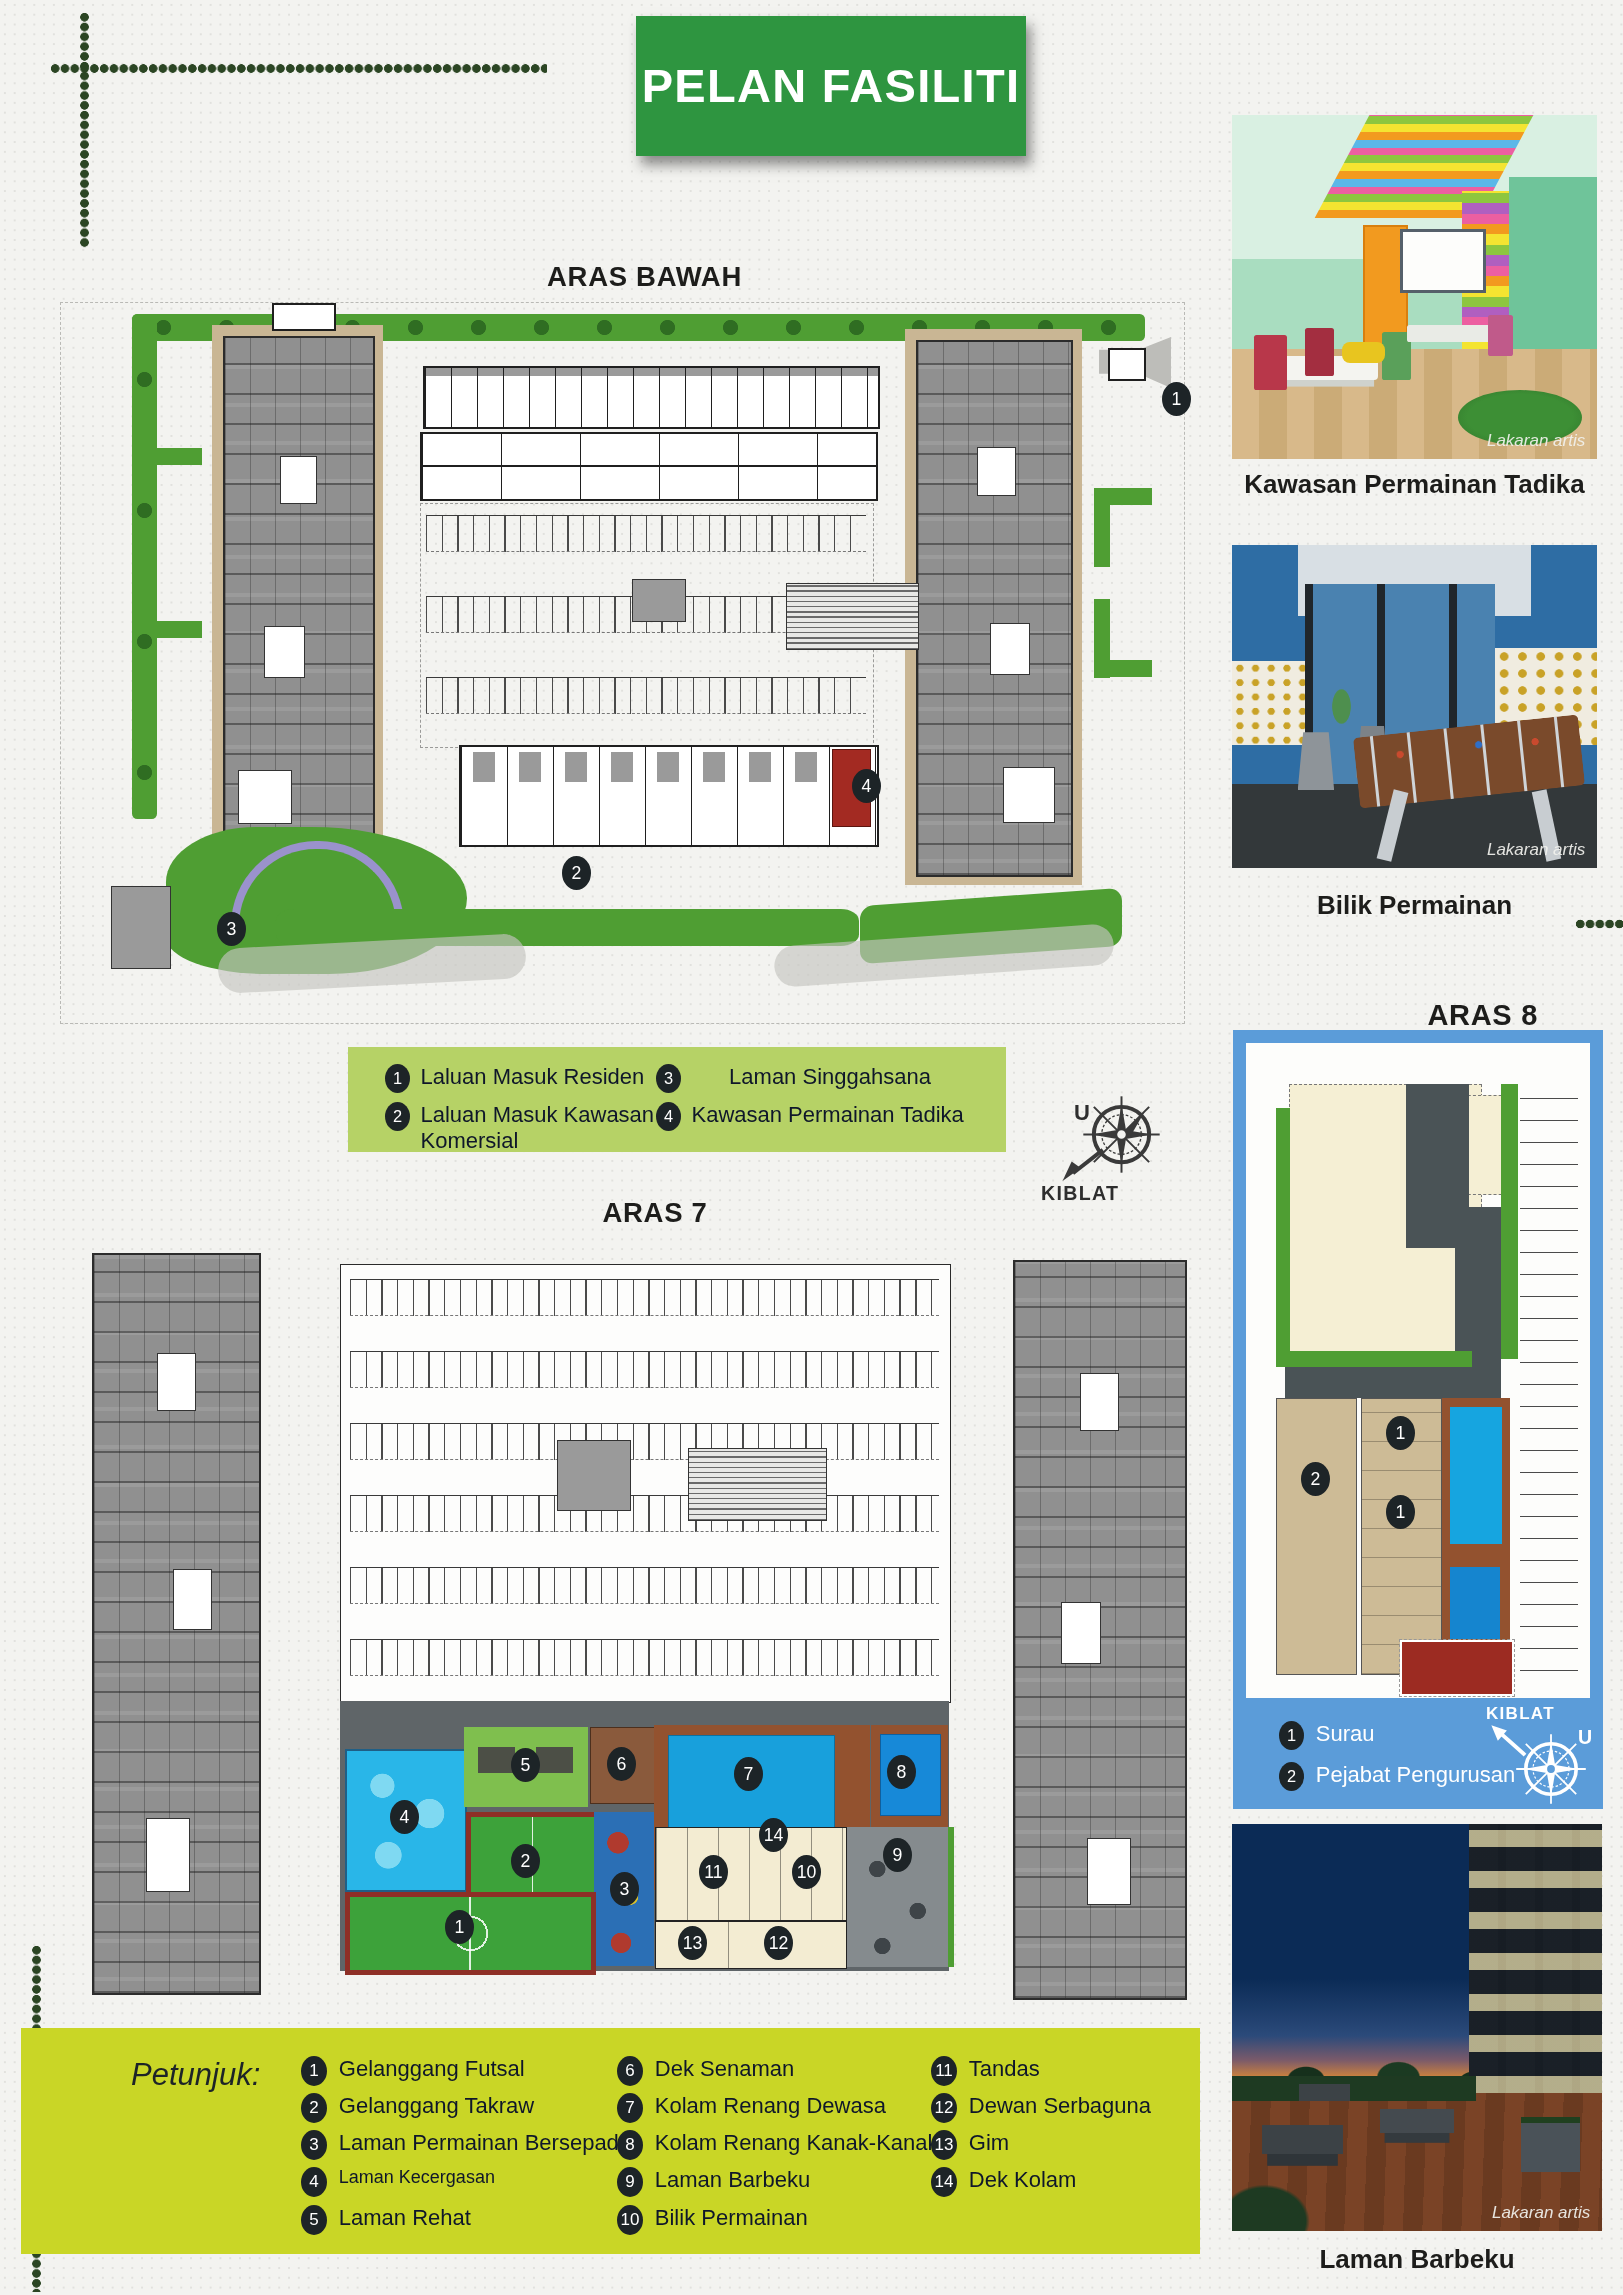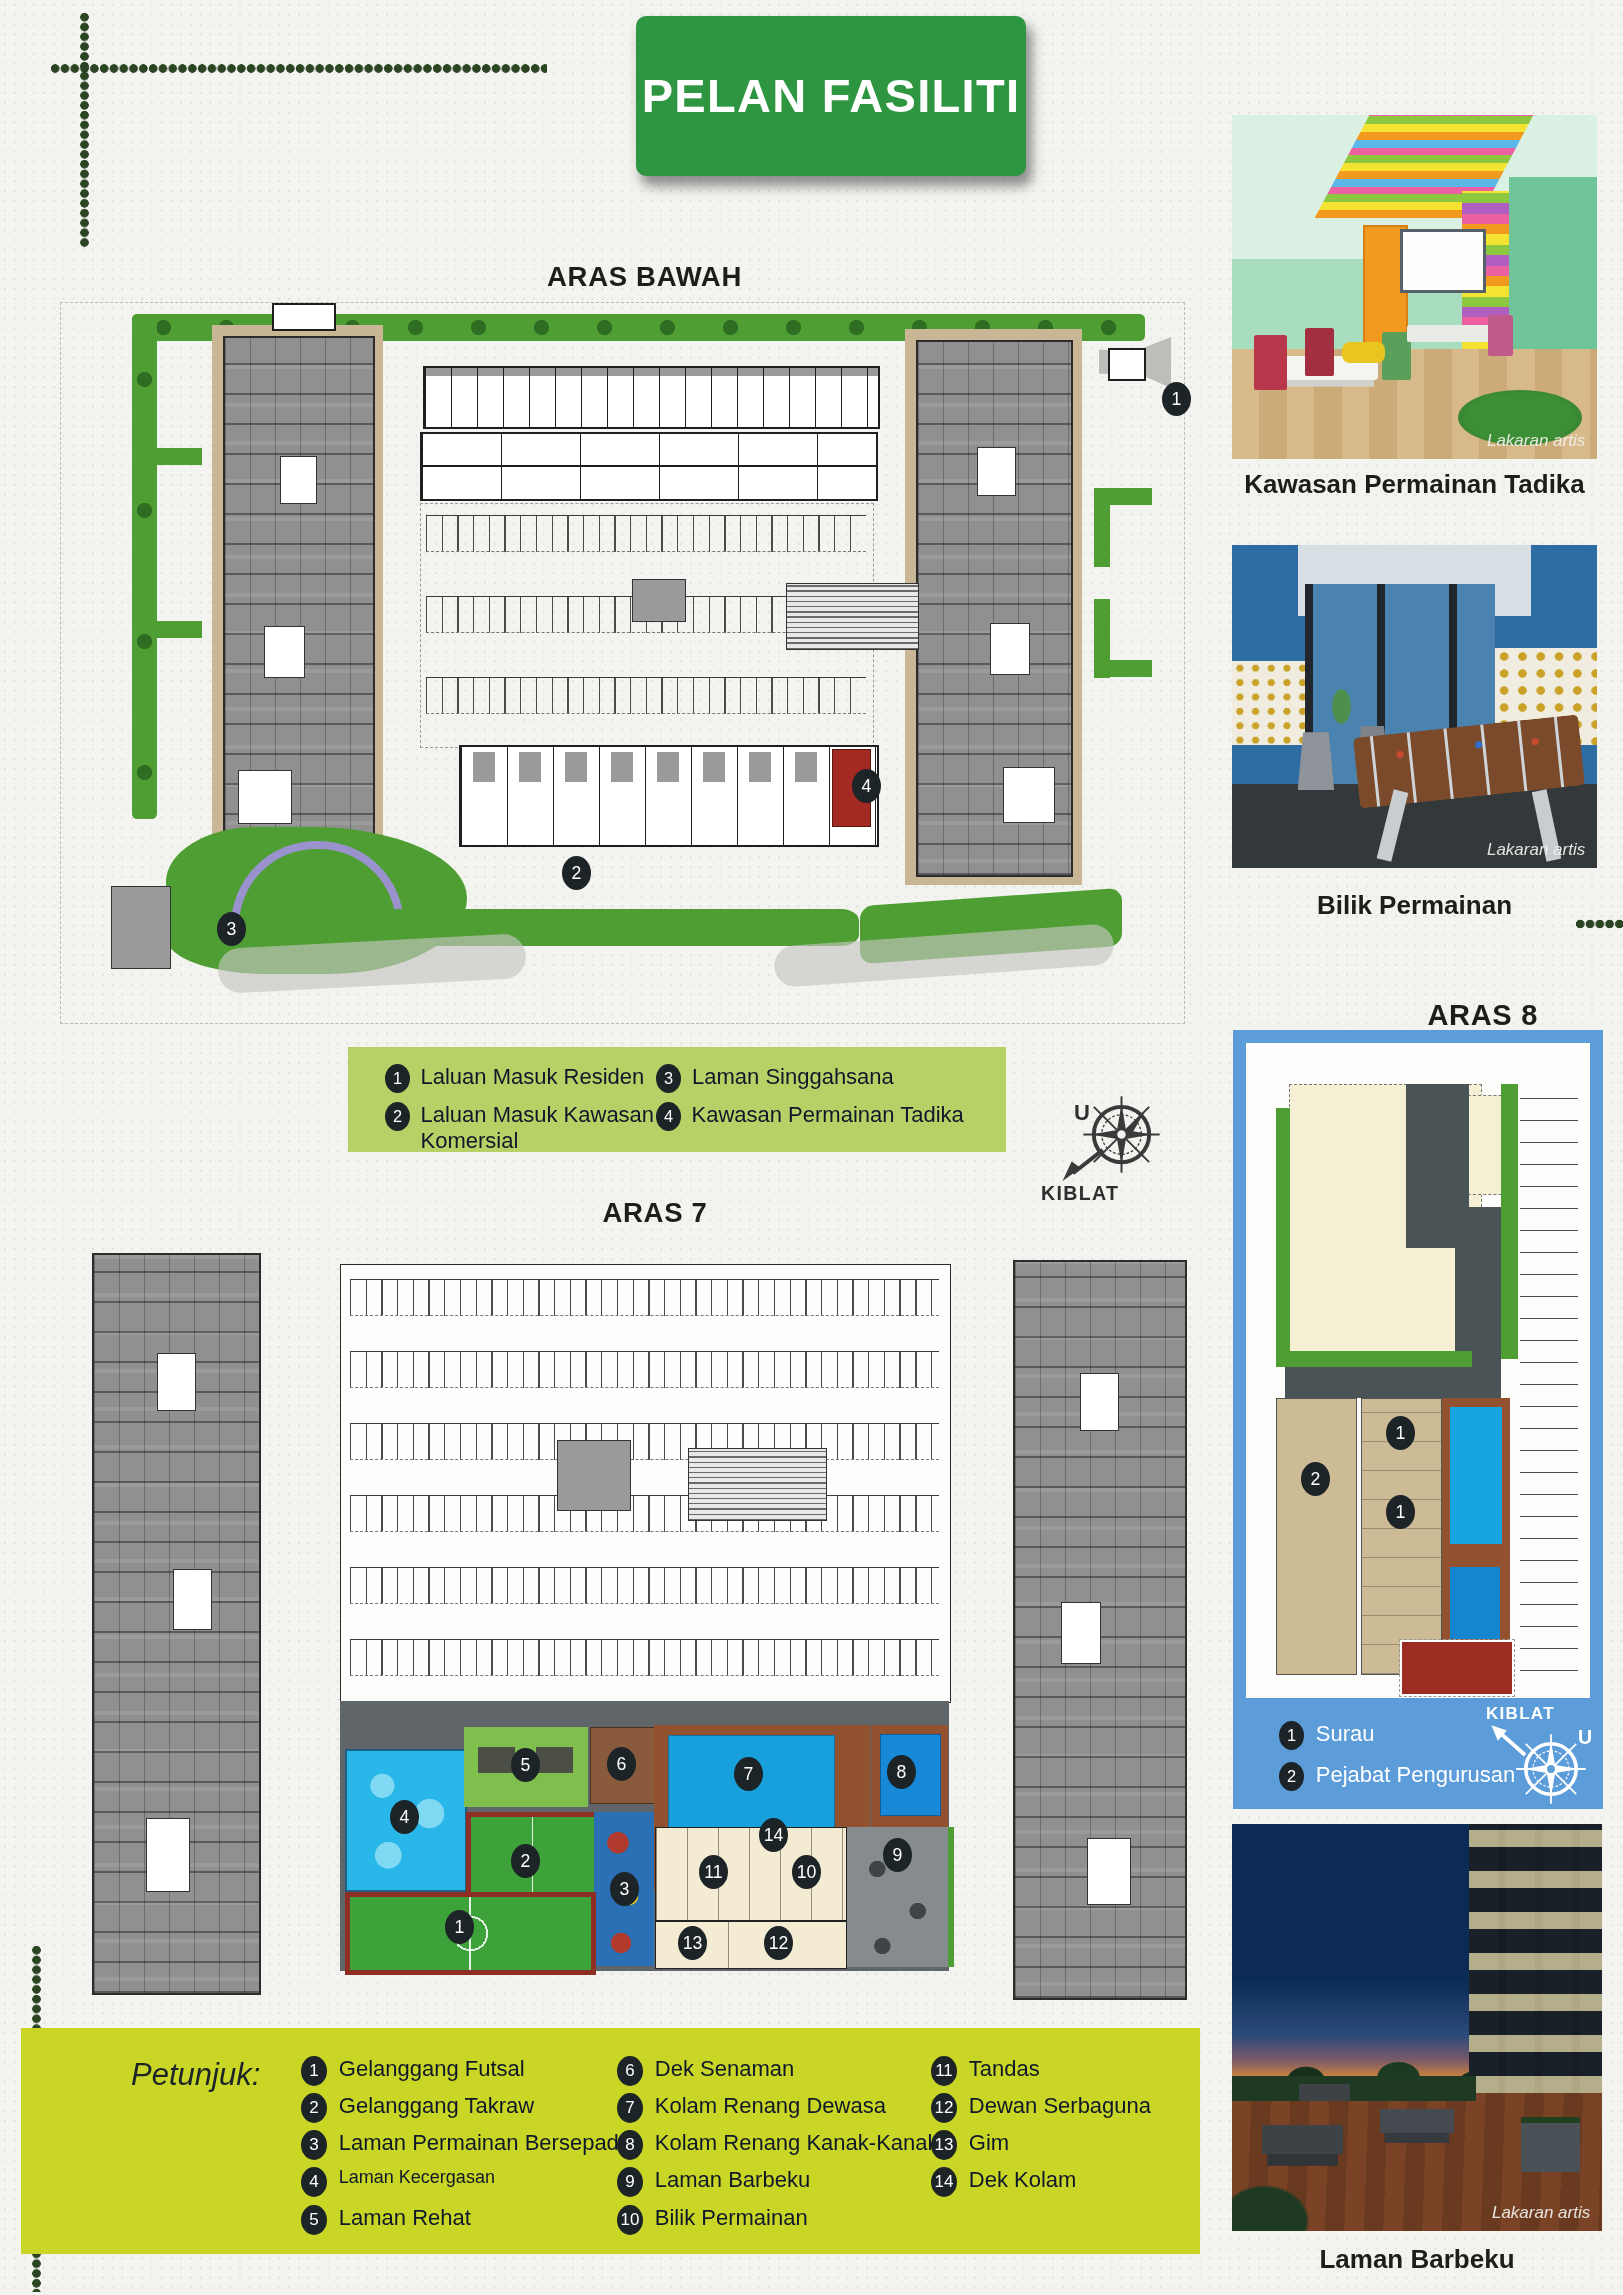--- a/index.html
+++ b/index.html
@@ -51,21 +51,21 @@
 </head>
 <body>
 
 <div id="page">
 
   <div class="abs braid-h" style="left:50px;top:60px;width:497px;height:17px;"></div>
   <div class="abs braid-v" style="left:76px;top:11.8px;width:17px;height:236px;"></div>
   <div class="abs braid-v" style="left:27.5px;top:1945px;width:17px;height:347px;"></div>
   <div class="abs braid-h" style="left:1575px;top:916px;width:48px;height:15.7px;"></div>
 
-  <div class="abs title-box" style="left:636px;top:15.7px;width:390px;height:160px;border-radius:10px;">
+  <div class="abs title-box" style="left:636px;top:15.7px;width:390px;height:140px;">
     <h1>PELAN FASILITI</h1>
   </div>
 
   <div class="abs h2" style="left:504px;top:261px;width:281px;">ARAS BAWAH</div>
 
   <div class="abs dashed-bound" style="left:60px;top:302px;width:1123px;height:720px;">
 
     <div class="abs green tree-row-h" style="left:71px;top:10.5px;width:1013px;height:27.5px;border-radius:5.2px;"></div>
     <div class="abs green tree-row-v" style="left:71px;top:10.5px;width:25px;height:505px;border-radius:5.2px;"></div>
     <div class="abs green" style="left:94px;top:145px;width:47px;height:17px;"></div>
@@ -135,21 +135,21 @@
     <div class="legend-item" style="left:37px;top:17px;">
       <div class="num-circle" style="width:25px;height:29px;font-size:16.4px;">1</div>
       <div class="legend-label" style="font-size:22px;margin-left:10.5px;width:242px;">Laluan Masuk Residen</div>
     </div>
     <div class="legend-item" style="left:37px;top:55px;">
       <div class="num-circle" style="width:25px;height:29px;font-size:16.4px;">2</div>
       <div class="legend-label" style="font-size:22px;margin-left:10.5px;width:242px;">Laluan Masuk Kawasan Komersial</div>
     </div>
     <div class="legend-item" style="left:308px;top:17px;">
       <div class="num-circle" style="width:25px;height:29px;font-size:16.4px;">3</div>
-      <div class="legend-label" style="font-size:22px;margin-left:11px;width:288px;">Laman Singgahsana</div>
+      <div class="legend-label" style="font-size:22px;margin-left:5px;width:288px;text-align:center;">Laman Singgahsana</div>
     </div>
     <div class="legend-item" style="left:308px;top:55px;">
       <div class="num-circle" style="width:25px;height:29px;font-size:16.4px;">4</div>
       <div class="legend-label" style="font-size:22px;margin-left:10.5px;width:288px;">Kawasan Permainan Tadika</div>
     </div>
   </div>
 
   <div class="abs" style="left:1041px;top:1083px;width:151px;height:131px;">
     <div class="abs compass-label" style="left:33px;top:17px;font-size:22px;">U</div>
     <svg class="abs" style="left:41px;top:11.8px;" width="79" height="79" viewBox="0 0 120 120">

